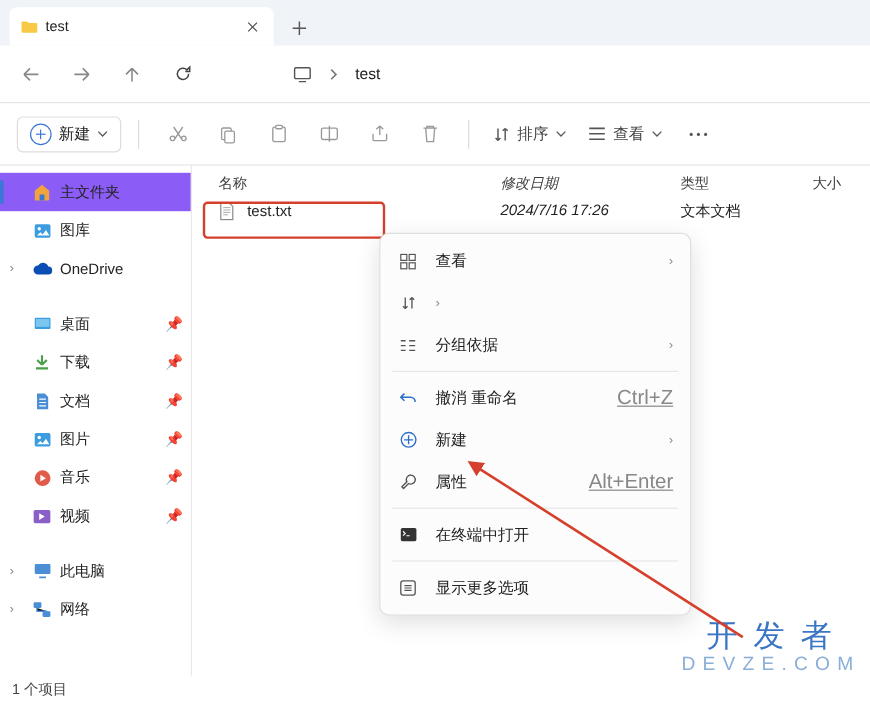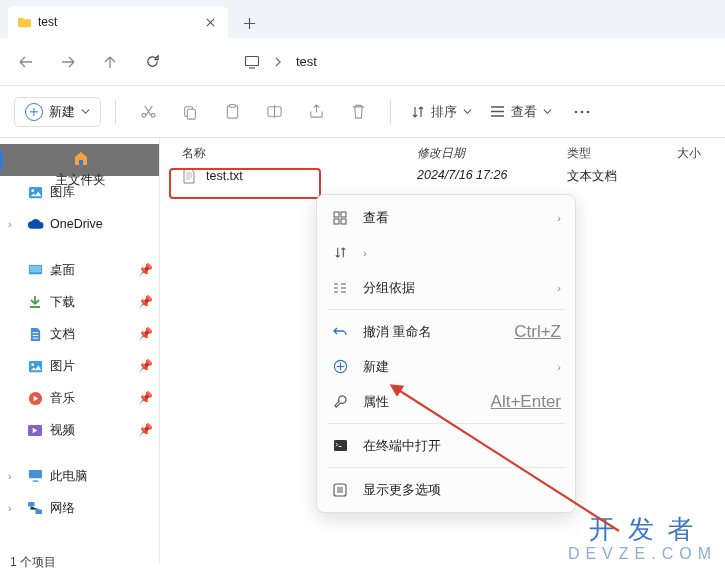--- a/index.html
+++ b/index.html
@@ -26,21 +26,21 @@
     .new-btn .plus-circ::before, .new-btn .plus-circ::after { content: ''; position: absolute; background: #3b78d6; }
     .new-btn .plus-circ::before { width: 8px; height: 1.3px; top: 50%; left: 50%; transform: translate(-50%,-50%);}
     .new-btn .plus-circ::after { width: 1.3px; height: 8px; top: 50%; left: 50%; transform: translate(-50%,-50%);}
     .divider { width: 1px; height: 24px; background: #ddd; margin: 0 8px; }
     .tool-icon { width: 36px; height: 36px; display: flex; align-items: center; justify-content: center; color: #888; border-radius: 4px; }
     .tool-group { display: flex; align-items: center; gap: 6px; padding: 3px 6px; color:#444; }
     
     .main { display: flex; height: calc(100% - 38px - 48px - 52px - 22px); }
     .sidebar { width: 160px; border-right: 1px solid #e8e8e8; padding: 6px 0; overflow-y:auto;}
     .side-item { display: flex; align-items: center; height: 32px; padding: 0 6px 0 8px; gap: 6px; font-size: 12.5px; position:relative;}
-    .side-item.active { background: #737373; flex-direction: column; }
+    .side-item.active { background: #8b5cf6; }
     .side-item.active::before { content:''; position:absolute; left:0; top:6px; bottom:6px; width:3px; background:#3b78d6; border-radius:2px;}
     .side-chev { width: 12px; color: #888; font-size:11px;}
     .side-icon { width: 18px; height: 18px; display: flex; align-items: center; justify-content: center; }
     .side-label { flex: 1; }
     .pin { color: #aaa; font-size: 12px; }
     .side-spacer { height: 14px; }
     
     .content { flex: 1; position: relative; }
     .headers { display: flex; height: 30px; align-items: center; font-size: 12px; color: #404040; padding-left: 22px;}
     .col-name { width: 235px; }
@@ -59,21 +59,21 @@
     .ctx-short { color:#888; font-size:17px;text-decoration:underline;}
     .ctx-chev { color:#888; font-size:11px;}
     .ctx-div { height:1px; background:#e6e6e6; margin:4px 10px;}
     
     .arrow { position:absolute; pointer-events:none; z-index:11;}
     
     .watermark { position:absolute; right:8px; bottom:22px; text-align:center; font-family: "Microsoft YaHei"; pointer-events:none;}
     .wm-top { font-size:26px; letter-spacing:3px; color:#3b76c4; font-weight:500;}
     .wm-bot { font-size:16px; letter-spacing:6px; color:#8aaed8; margin-top:-2px;}
     
-    .status { position:absolute; bottom:12px; left:0; right:0; height:22px; display:flex; align-items:center; padding:0 10px; font-size:12px; color:#444;}
+    .status { position:absolute; bottom:0; left:0; right:0; height:22px; display:flex; align-items:center; padding:0 10px; font-size:12px; color:#444;}
     
     svg { display:block; }
   </style>
 </head>
 <body>
 
 <div class="tab-bar">
   <div class="tab">
     <span class="tab-icon">
       <svg width="15" height="15" viewBox="0 0 16 16">

